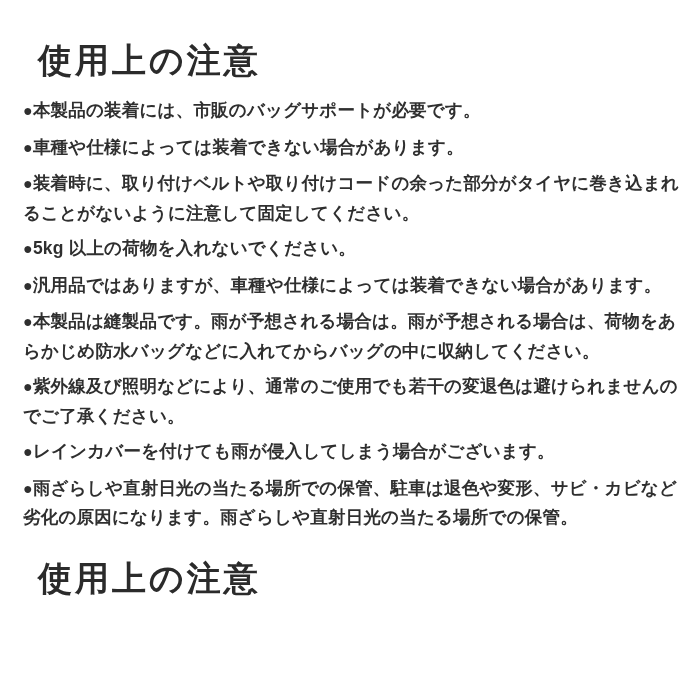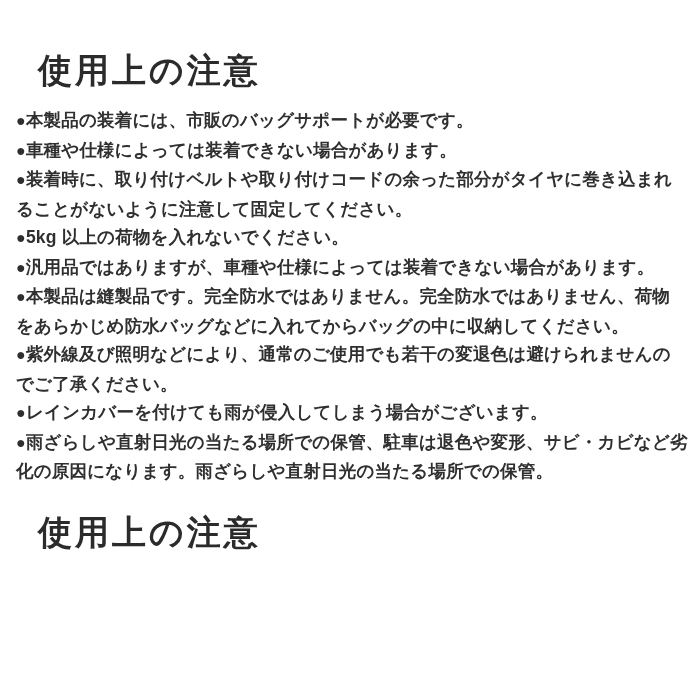--- a/index.html
+++ b/index.html
@@ -12,41 +12,41 @@
     font-family: "Liberation Sans", "DejaVu Sans", sans-serif;
   }
   .page {
     box-sizing: border-box;
     width: 700px;
     height: 700px;
     padding: 38px 12px 0 16px;
     color: #2f2f2f;
   }
   .section-title {
-    margin: 12px 0 0 22px;
+    margin: 2px 0 0 22px;
     font-size: 34px;
     line-height: 40px;
     font-weight: bold;
     letter-spacing: 3px;
     color: #2b2b2b;
   }
   .section-title.second {
     margin-top: 26px;
   }
   ul.notes {
     list-style: none;
     margin: 16px 0 0 0;
     padding: 0;
     font-size: 17.5px;
     line-height: 28.5px;
     font-weight: bold;
     letter-spacing: 0.2px;
   }
   ul.notes li {
-    margin: 0;
+    margin: 7px;
     padding: 0;
   }
   .bullet {
     font-size: 16px;
   }
   .note-text {
     white-space: pre-line;
   }
 </style>
 </head>
@@ -55,21 +55,21 @@
 <div class="page">
 
   <h1 class="section-title">使用上の注意</h1>
 
   <ul class="notes">
     <li><span class="bullet">●</span><span class="note-text">本製品の装着には、市販のバッグサポートが必要です。</span></li>
     <li><span class="bullet">●</span><span class="note-text">車種や仕様によっては装着できない場合があります。</span></li>
     <li><span class="bullet">●</span><span class="note-text">装着時に、取り付けベルトや取り付けコードの余った部分がタイヤに巻き込まれることがないように注意して固定してください。</span></li>
     <li><span class="bullet">●</span><span class="note-text">5kg 以上の荷物を入れないでください。</span></li>
     <li><span class="bullet">●</span><span class="note-text">汎用品ではありますが、車種や仕様によっては装着できない場合があります。</span></li>
-    <li><span class="bullet">●</span><span class="note-text">本製品は縫製品です。完全防水ではありません。完全防水ではありません、荷物をあらかじめ防水バッグなどに入れてからバッグの中に収納してください。</span></li>
+    <li><span class="bullet">●</span><span class="note-text">本製品は縫製品です。雨が予想される場合は。雨が予想される場合は、荷物をあらかじめ防水バッグなどに入れてからバッグの中に収納してください。</span></li>
     <li><span class="bullet">●</span><span class="note-text">紫外線及び照明などにより、通常のご使用でも若干の変退色は避けられませんのでご了承ください。</span></li>
     <li><span class="bullet">●</span><span class="note-text">レインカバーを付けても雨が侵入してしまう場合がございます。</span></li>
     <li><span class="bullet">●</span><span class="note-text">雨ざらしや直射日光の当たる場所での保管、駐車は退色や変形、サビ・カビなど劣化の原因になります。雨ざらしや直射日光の当たる場所での保管。</span></li>
   </ul>
 
   <h1 class="section-title second">使用上の注意</h1>
 
 
 </div>
 

